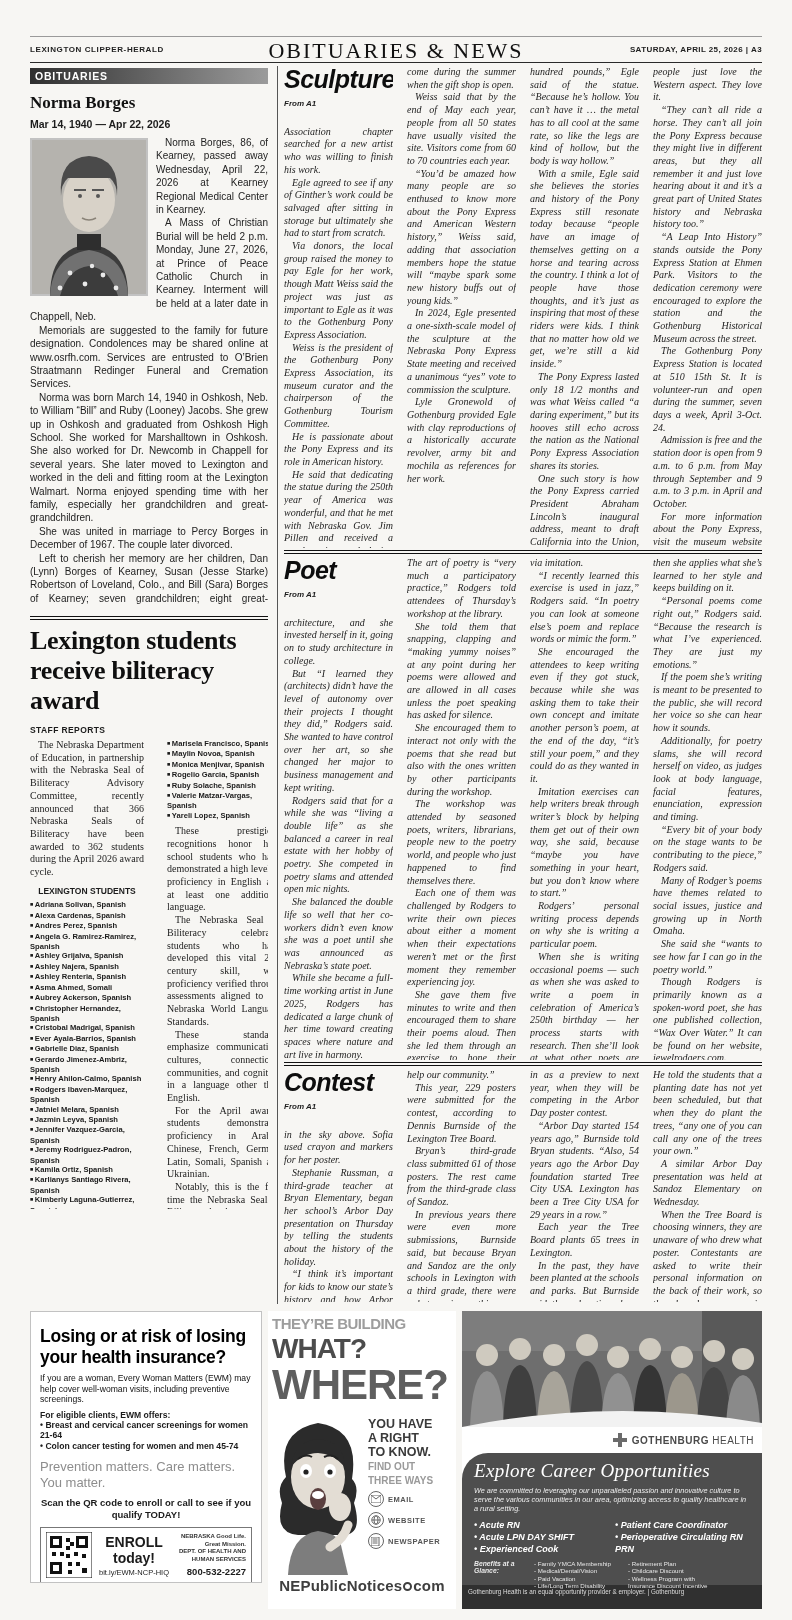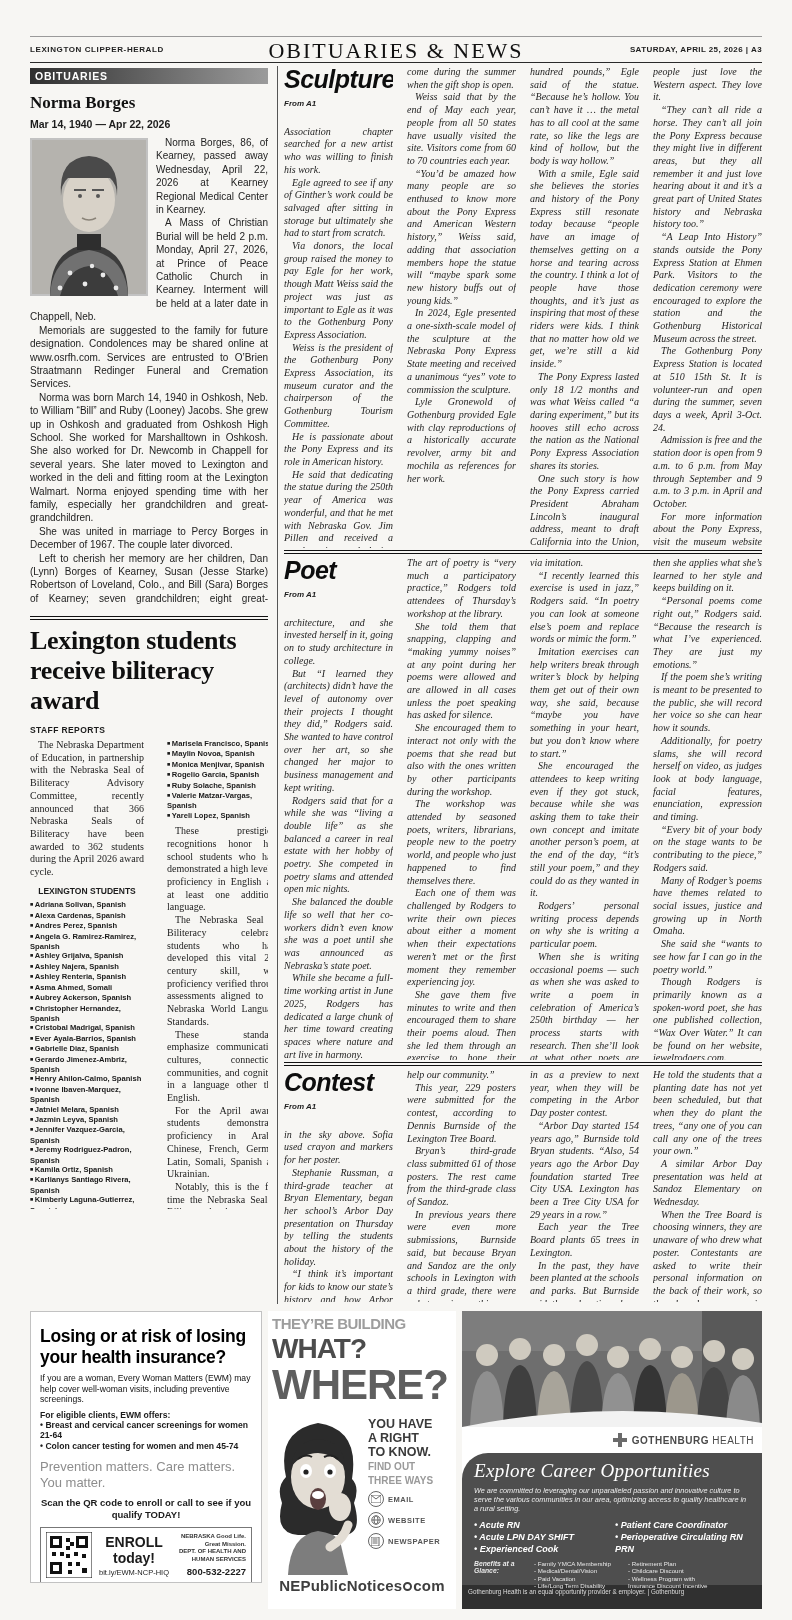--- a/index.html
+++ b/index.html
@@ -160,21 +160,21 @@
         <rect x="38" y="30" width="42" height="10" fill="#4a4a4a"></rect>
         <path d="M44 52 h12 M62 52 h12" stroke="#555" stroke-width="2"></path>
         <circle cx="50" cy="58" r="2" fill="#555"></circle>
           <circle cx="68" cy="58" r="2" fill="#555"></circle>
         <path d="M52 80 Q59 84 66 80" stroke="#8a8378" stroke-width="1.6" fill="none"></path>
       </svg>
     </div>
     <div class="obit-paras">
 
     <p>Norma Borges, 86, of Kearney, passed away Wednesday, April 22, 2026 at Kearney Regional Medical Center in Kearney.</p>
-        <p>A Mass of Christian Burial will be held 2 p.m. Monday, April 27, 2026, at Prince of Peace Catholic Church in Kearney. Interment will be held at a later date in Chappell, Neb.</p>
+        <p>A Mass of Christian Burial will be held 2 p.m. Monday, June 27, 2026, at Prince of Peace Catholic Church in Kearney. Interment will be held at a later date in Chappell, Neb.</p>
         <p>Memorials are suggested to the family for future designation. Condolences may be shared online at www.osrfh.com. Services are entrusted to O’Brien Straatmann Redinger Funeral and Cremation Services.</p>
         <p>Norma was born March 14, 1940 in Oshkosh, Neb. to William “Bill” and Ruby (Looney) Jacobs. She grew up in Oshkosh and graduated from Oshkosh High School. She worked for Marshalltown in Oshkosh. She also worked for Dr. Newcomb in Chappell for several years. She later moved to Lexington and worked in the deli and fitting room at the Lexington Walmart. Norma enjoyed spending time with her family, especially her grandchildren and great-grandchildren.</p>
         <p>She was united in marriage to Percy Borges in December of 1967. The couple later divorced.</p>
         <p>Left to cherish her memory are her children, Dan (Lynn) Borges of Kearney, Susan (Jesse Starke) Robertson of Loveland, Colo., and Bill (Sara) Borges of Kearney; seven grandchildren; eight great-grandchildren; brother, William Jacobs Jr. of La Vista, Calif.</p>
       </div>
 
   </div>
 
   <div class="ldiv"></div>
 
@@ -198,21 +198,21 @@
           <li>Ashley Najera, Spanish</li>
           <li>Ashley Renteria, Spanish</li>
           <li>Asma Ahmed, Somali</li>
           <li>Aubrey Ackerson, Spanish</li>
           <li>Christopher Hernandez, Spanish</li>
           <li>Cristobal Madrigal, Spanish</li>
           <li>Ever Ayala-Barrios, Spanish</li>
           <li>Gabrielle Diaz, Spanish</li>
           <li>Gerardo Jimenez-Ambriz, Spanish</li>
           <li>Henry Ahilon-Calmo, Spanish</li>
-          <li>Ivonne Ibaven-Marquez, Spanish</li>
+          <li>Rodgers Ibaven-Marquez, Spanish</li>
           <li>Jatniel Melara, Spanish</li>
           <li>Jazmin Leyva, Spanish</li>
           <li>Jennifer Vazquez-Garcia, Spanish</li>
           <li>Jeremy Rodriguez-Padron, Spanish</li>
           <li>Kamila Ortiz, Spanish</li>
           <li>Karlianys Santiago Rivera, Spanish</li>
           <li>Kimberly Laguna-Gutierrez, Spanish</li>
         </ul>
     </div>
     <div class="bili-col">
@@ -297,22 +297,22 @@
       <p>She told them that snapping, clapping and “making yummy noises” at any point during her poems were allowed and are allowed in all cases unless the poet speaking has asked for silence.</p>
       <p>She encouraged them to interact not only with the poems that she read but also with the ones written by other participants during the workshop.</p>
       <p>The workshop was attended by seasoned poets, writers, librarians, people new to the poetry world, and people who just happened to find themselves there.</p>
       <p>Each one of them was challenged by Rodgers to write their own pieces about either a moment when their expectations weren’t met or the first moment they remember experiencing joy.</p>
       <p>She gave them five minutes to write and then encouraged them to share their poems aloud. Then she led them through an exercise to hone their skills</p>
     </div>
   <div class="col">
 
   <p>via imitation.</p>
       <p>“I recently learned this exercise is used in jazz,” Rodgers said. “In poetry you can look at someone else’s poem and replace words or mimic the form.”</p>
+      <p>She encouraged the attendees to keep writing even if they got stuck, because while she was asking them to take their own concept and imitate another person’s poem, at the end of the day, “it’s still your poem,” and they could do as they wanted in it.</p>
       <p>Imitation exercises can help writers break through writer’s block by helping them get out of their own way, she said, because “maybe you have something in your heart, but you don’t know where to start.”</p>
-      <p>She encouraged the attendees to keep writing even if they got stuck, because while she was asking them to take their own concept and imitate another person’s poem, at the end of the day, “it’s still your poem,” and they could do as they wanted in it.</p>
       <p>Rodgers’ personal writing process depends on why she is writing a particular poem.</p>
       <p>When she is writing occasional poems — such as when she was asked to write a poem in celebration of America’s 250th birthday — her process starts with research. Then she’ll look at what other poets are saying about the same topic, and</p>
     </div>
   <div class="col">
 
   <p>then she applies what she’s learned to her style and keeps building on it.</p>
       <p>“Personal poems come right out,” Rodgers said. “Because the research is what I’ve experienced. They are just my emotions.”</p>
       <p>If the poem she’s writing is meant to be presented to the public, she will record her voice so she can hear how it sounds.</p>
       <p>Additionally, for poetry slams, she will record herself on video, as judges look at body language, facial features, enunciation, expression and timing.</p>
       <p>“Every bit of your body on the stage wants to be contributing to the piece,” Rodgers said.</p>

